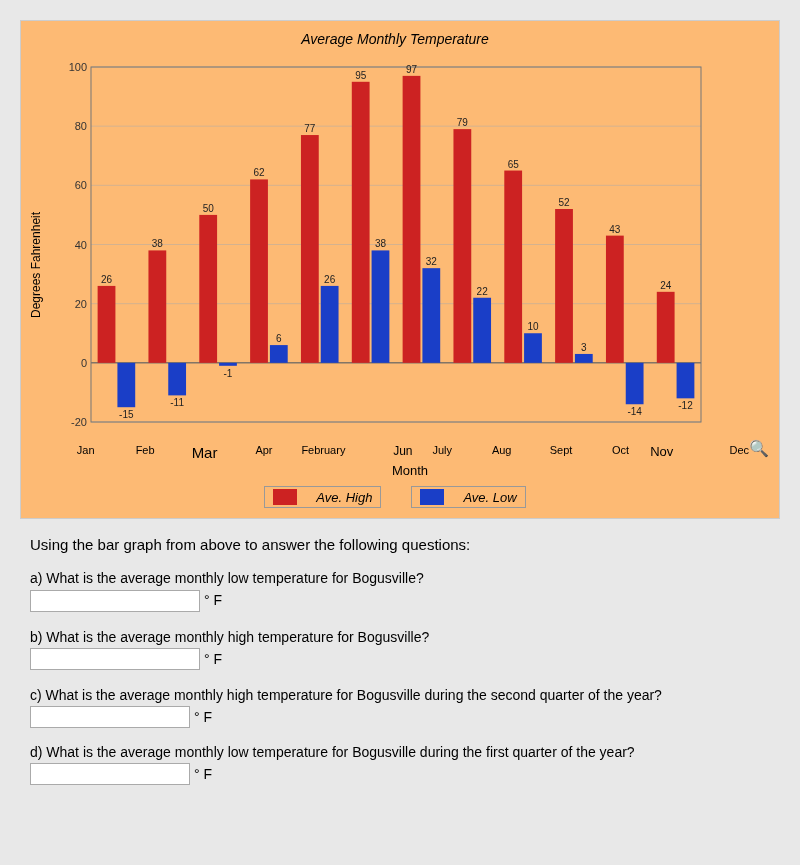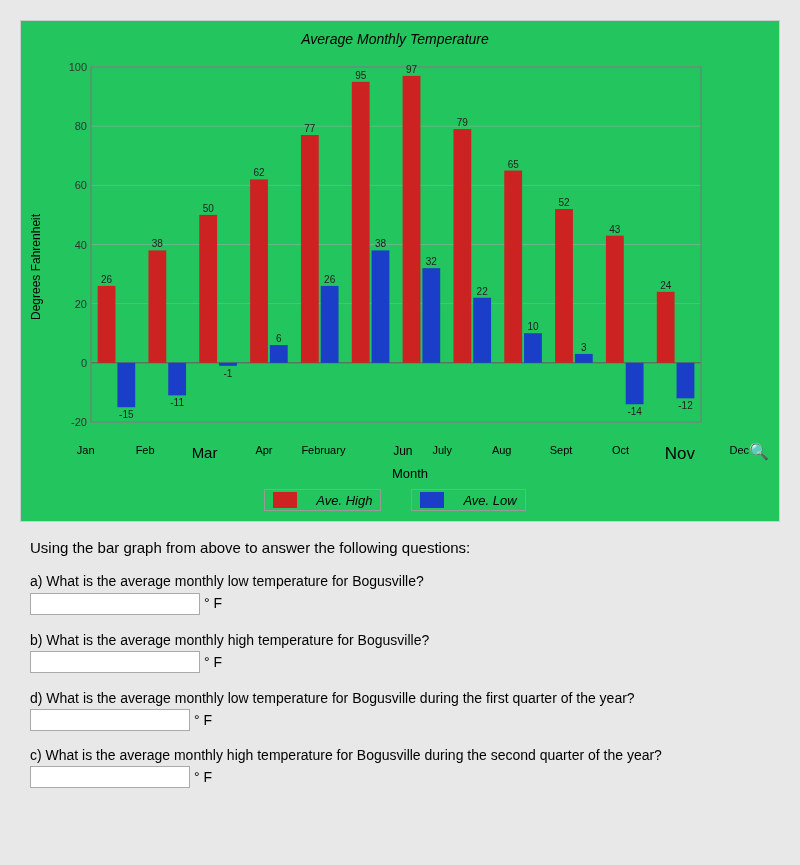--- a/index.html
+++ b/index.html
@@ -6,21 +6,21 @@
     body {
       background: #e8e8e8;
       font-family: Arial, sans-serif;
       font-size: 14px;
       width: 800px;
       min-height: 865px;
       padding: 20px;
       color: #000;
     }
     .chart-container {
-      background: #22c55e;
+      background: #fdba74;
       border: 1px solid #ccc;
       padding: 10px 10px 10px 0;
       margin-bottom: 15px;
       position: relative;
     }
     .chart-title {
       text-align: center;
       font-style: italic;
       font-size: 14px;
       margin-bottom: 5px;
@@ -198,21 +198,21 @@
           <span style="font-size: 11px; flex: 1 1 0%; text-align: center;">Jan</span>
           <span style="font-size: 11px; flex: 1 1 0%; text-align: center;">Feb</span>
           <span style="font-size: 15px; flex: 1 1 0%; text-align: center;">Mar</span>
           <span style="font-size: 11px; flex: 1 1 0%; text-align: center;">Apr</span>
           <span style="font-size: 11px; flex: 1 1 0%; text-align: center;">February</span>
           <span style="font-size: 12px; flex: 1 1 0%; text-align: right;">Jun</span>
           <span style="font-size: 11px; flex: 1 1 0%; text-align: center;">July</span>
           <span style="font-size: 11px; flex: 1 1 0%; text-align: center;">Aug</span>
           <span style="font-size: 11px; flex: 1 1 0%; text-align: center;">Sept</span>
           <span style="font-size: 11px; flex: 1 1 0%; text-align: center;">Oct</span>
-          <span style="font-size: 17px; flex: 1 1 0%; text-align: center;">Nov</span>
+          <span style="font-size: 13px; flex: 1 1 0%; ">Nov</span>
           <span style="font-size: 11px; flex: 1 1 0%; text-align: center;">Dec</span>
         </div>
       <div class="x-axis-title">Month</div>
     </div>
   </div>
   <div class="legend">
     <div class="legend-item">
       <div class="legend-box" style="background:#cc2222;"></div>
       <span>Ave. High</span>
     </div>
@@ -237,23 +237,23 @@
 
   <div class="question">
     <div>b) What is the average monthly high temperature for Bogusville?</div>
     <div class="question-inline">
       <input class="answer-input" type="text" style="">
       <span class="degree-label">° F</span>
     </div>
   </div>
 
   <div class="question multi-line-q">
+    <span>c) What is the average monthly high temperature for Bogusville during the second quarter of the year? </span>
+    <input class="answer-input" type="text" style="width: 160px;">
+    <span class="degree-label">° F</span>
+  </div>
+
+  <div class="question multi-line-q">
     <span>d) What is the average monthly low temperature for Bogusville during the first quarter of the year? </span>
     <input class="answer-input" type="text" style="width: 160px;">
     <span class="degree-label">° F</span>
   </div>
-
-  <div class="question multi-line-q">
-    <span>c) What is the average monthly high temperature for Bogusville during the second quarter of the year? </span>
-    <input class="answer-input" type="text" style="width: 160px;">
-    <span class="degree-label">° F</span>
-  </div>
 </div>
 
 </body></html>

